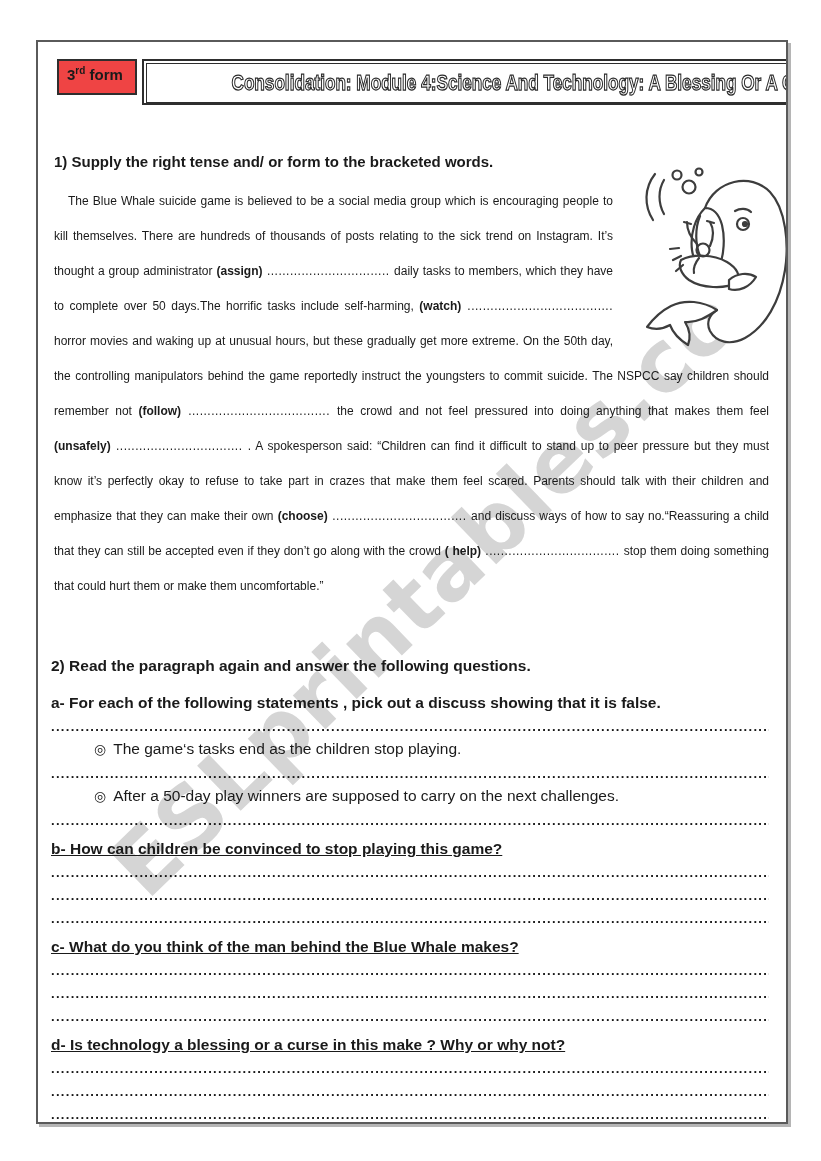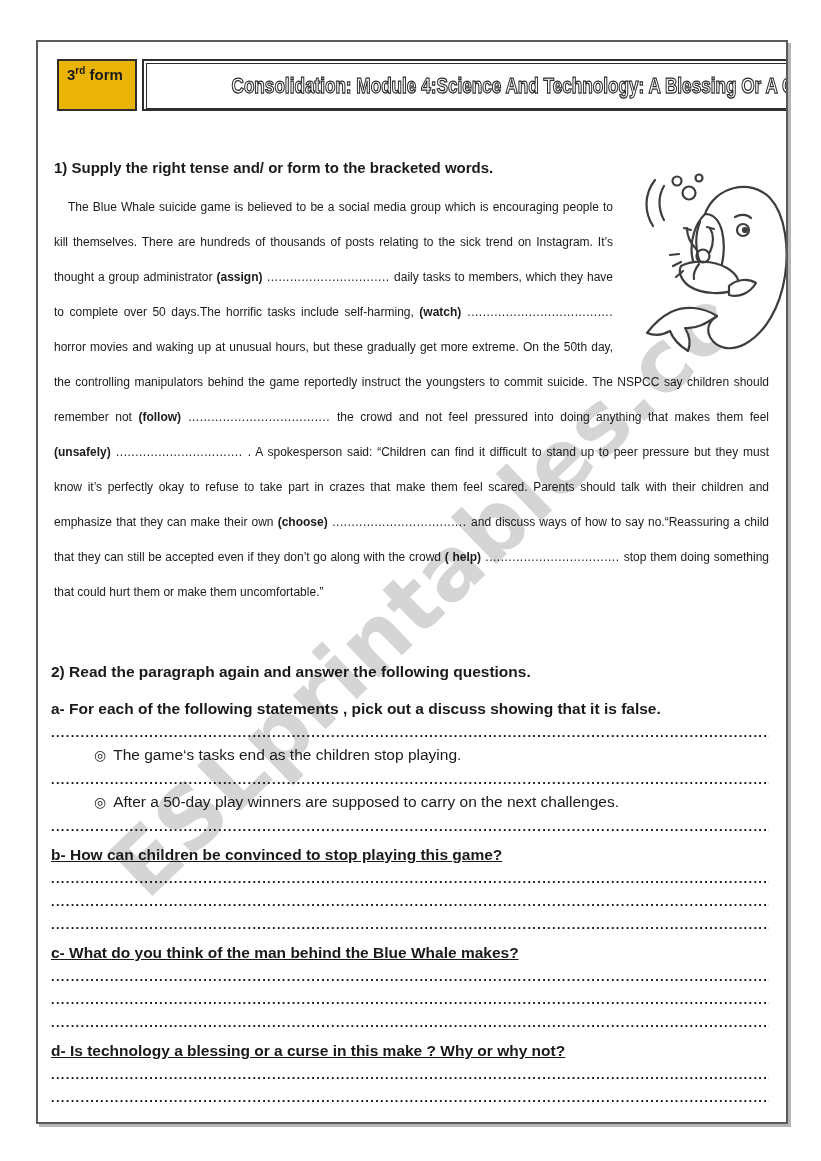--- a/index.html
+++ b/index.html
@@ -15,21 +15,21 @@
   .watermark{
     position:absolute;left:88px;top:788px;z-index:1;
     font-size:86px;font-weight:bold;color:#b3b3b3;opacity:.55;
     white-space:nowrap;letter-spacing:1px;
     transform:rotate(-44deg);transform-origin:0 50%;
     font-family:"DejaVu Sans",sans-serif;pointer-events:none;
   }
   .content{position:relative;z-index:2;}
   .header-row{display:flex;align-items:stretch;margin:17px 12px 0 19px;gap:5px;}
   .form-box{
-    border:2px solid #2e2e2e;background:#eab308;padding:4px 12px 26px 8px;
+    border:2px solid #2e2e2e;background:#ef4444;padding:4px 12px 10px 8px;
     font-weight:bold;font-size:15px;white-space:nowrap;align-self:flex-start;
   }
   .form-box sup{font-size:10px;}
   .title-box{flex:1;border:2px solid #2e2e2e;background:#fff;padding:2px;}
   .title-inner{border:1px solid #2e2e2e;display:flex;align-items:center;justify-content:center;height:100%;min-height:36px;overflow:hidden;}
   .title-text{
     font-weight:bold;font-size:22px;white-space:nowrap;color:#3a3a3a;
     transform:scaleX(.78);letter-spacing:0;
   }
   @supports (-webkit-text-stroke:1px black){

